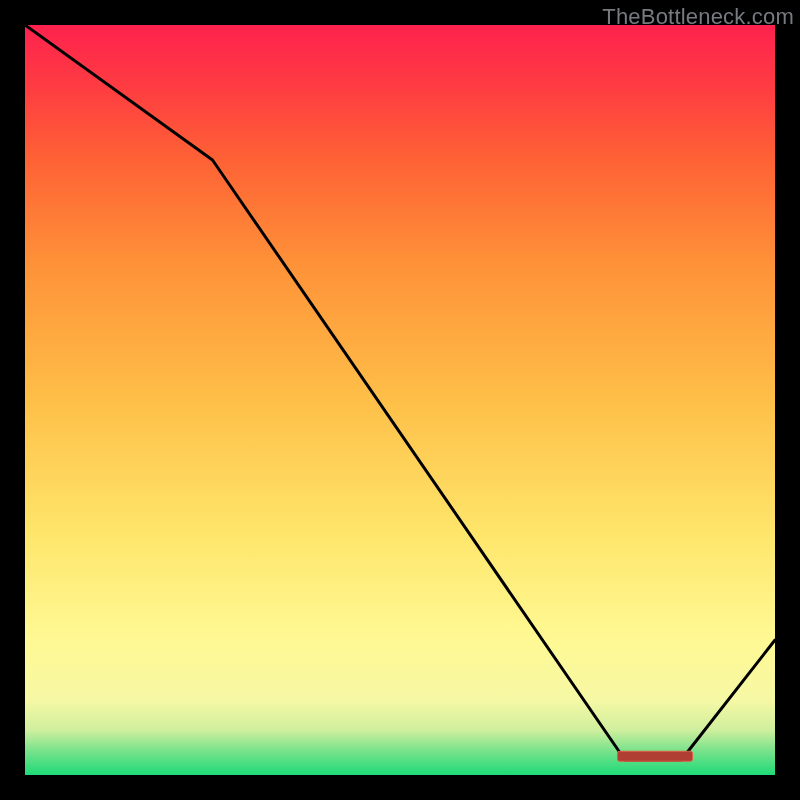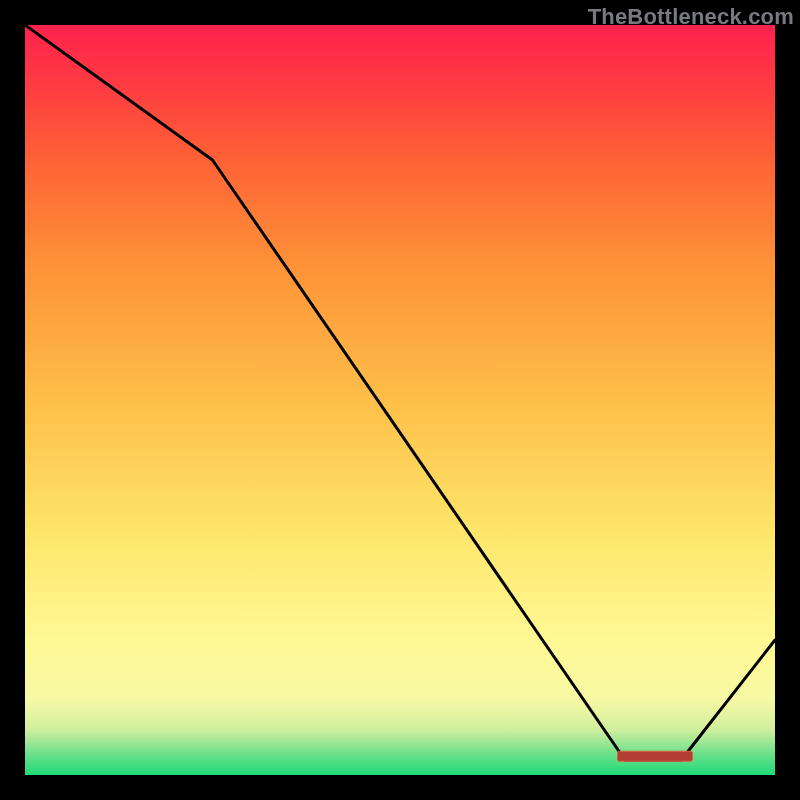--- a/index.html
+++ b/index.html
@@ -23,21 +23,21 @@
     top: 25px;
     width: 750px;
     height: 750px;
   }
   .attribution {
     position: absolute;
     top: 4px;
     right: 6px;
     font-size: 22px;
     color: #777A7F;
-    font-weight: 700;
+    font-weight: 400;
     letter-spacing: 0.2px;
   }
   .svg-chart {
     display: block;
   }
 </style>
 </head>
 <body>
 
 <div class="canvas">

